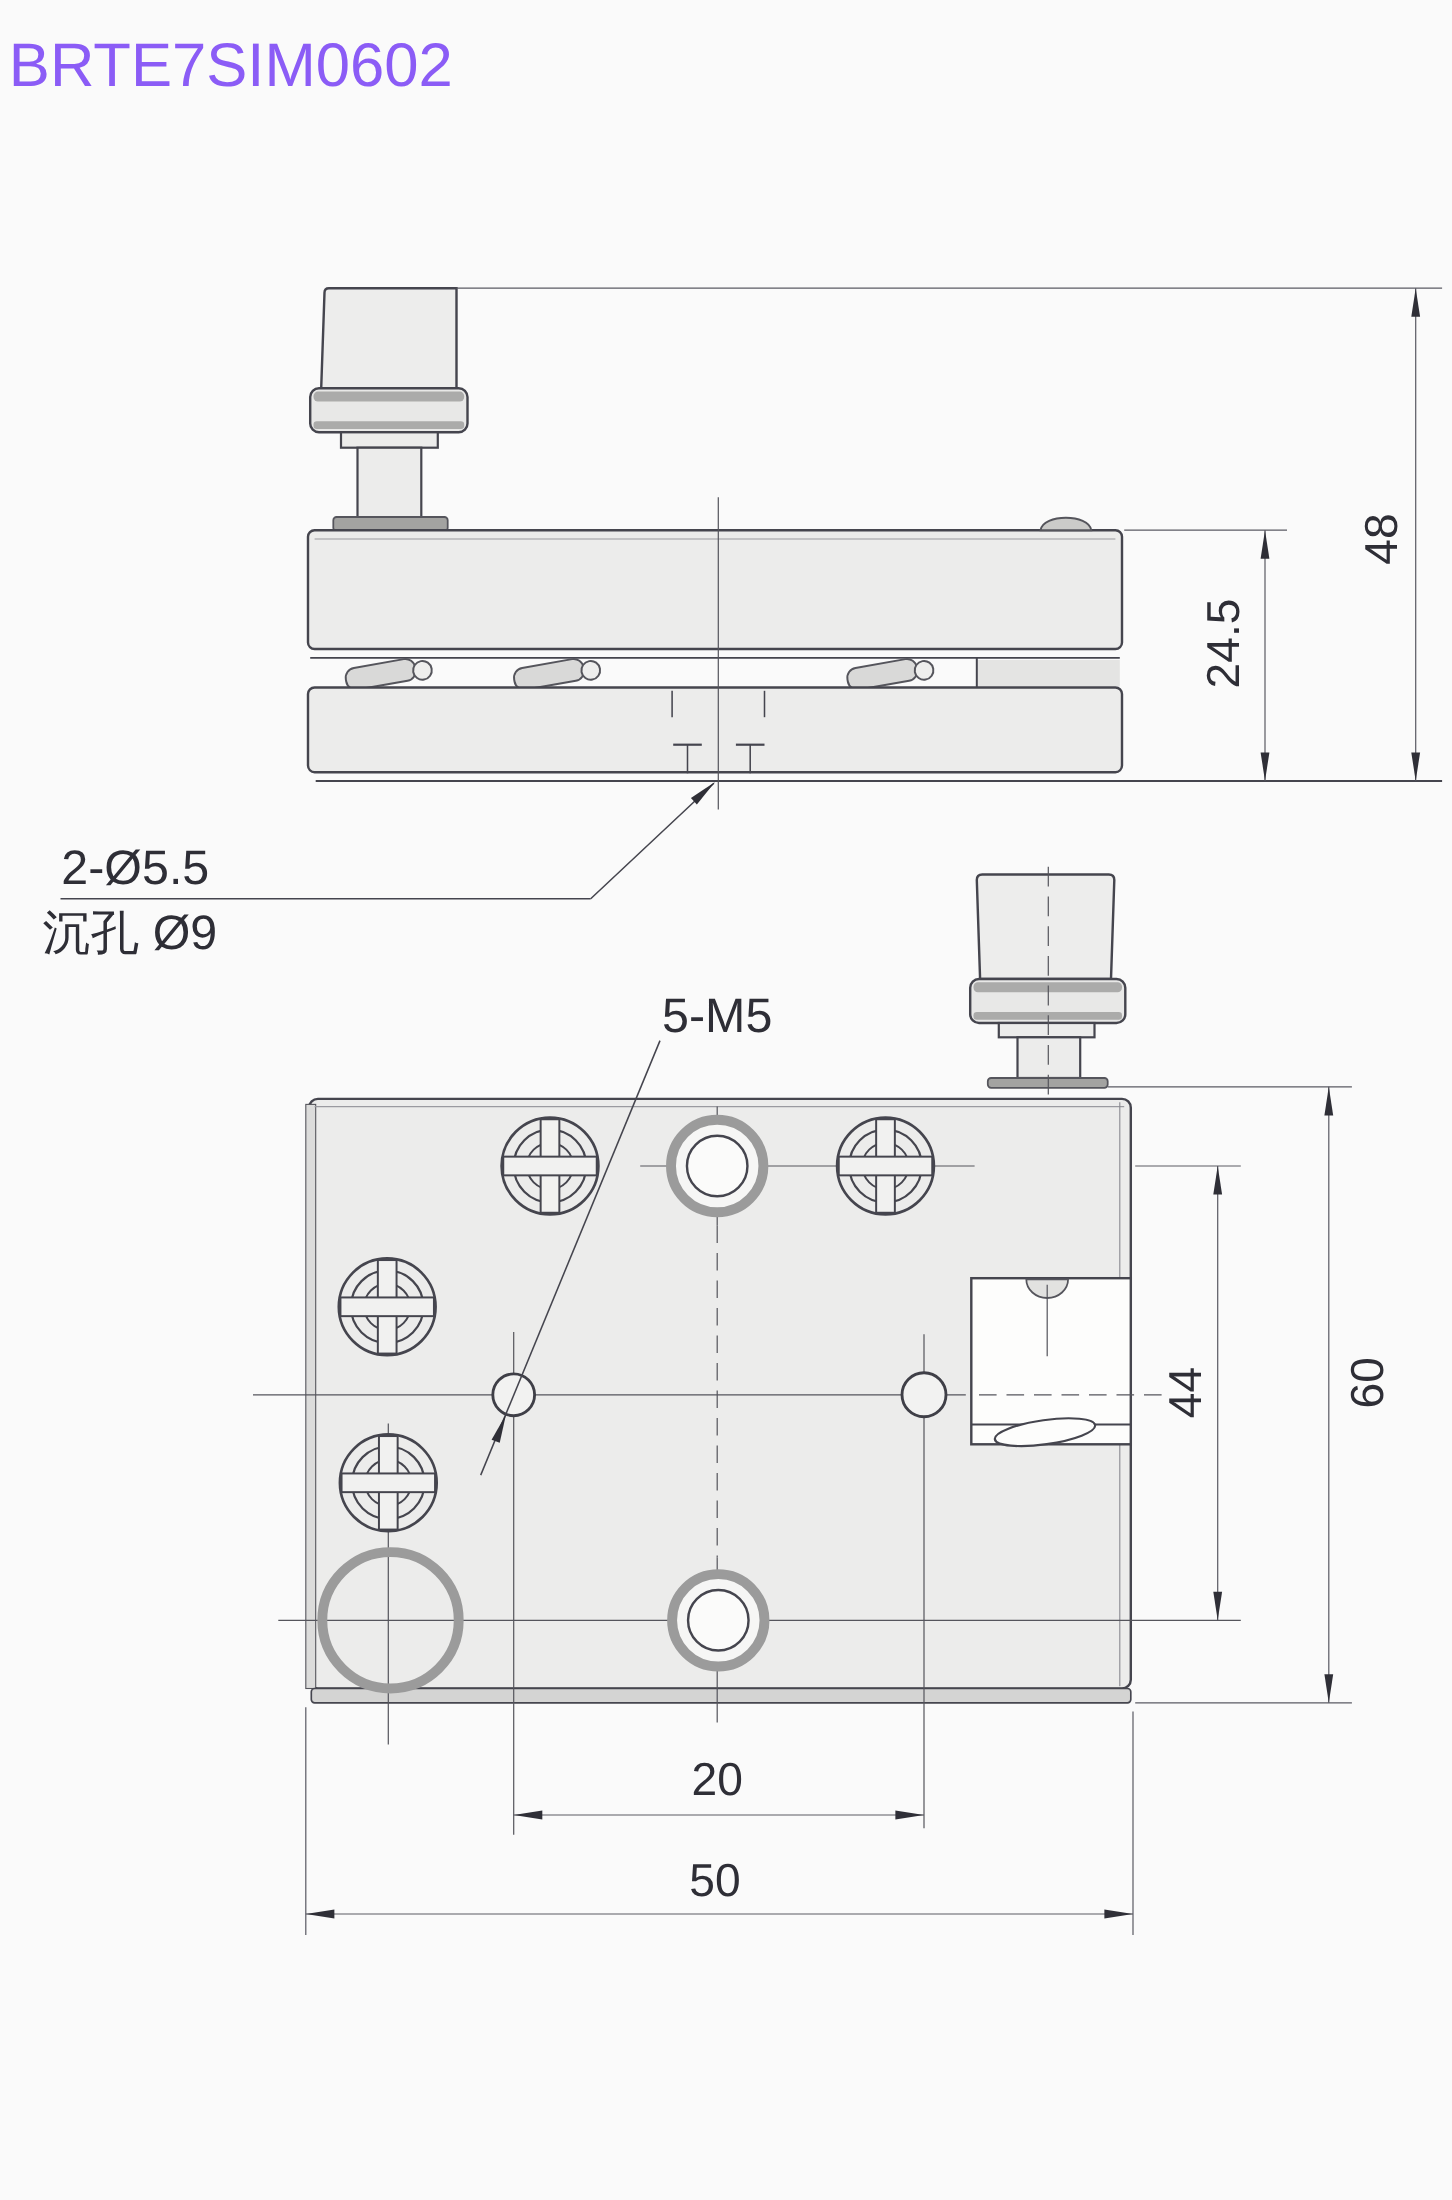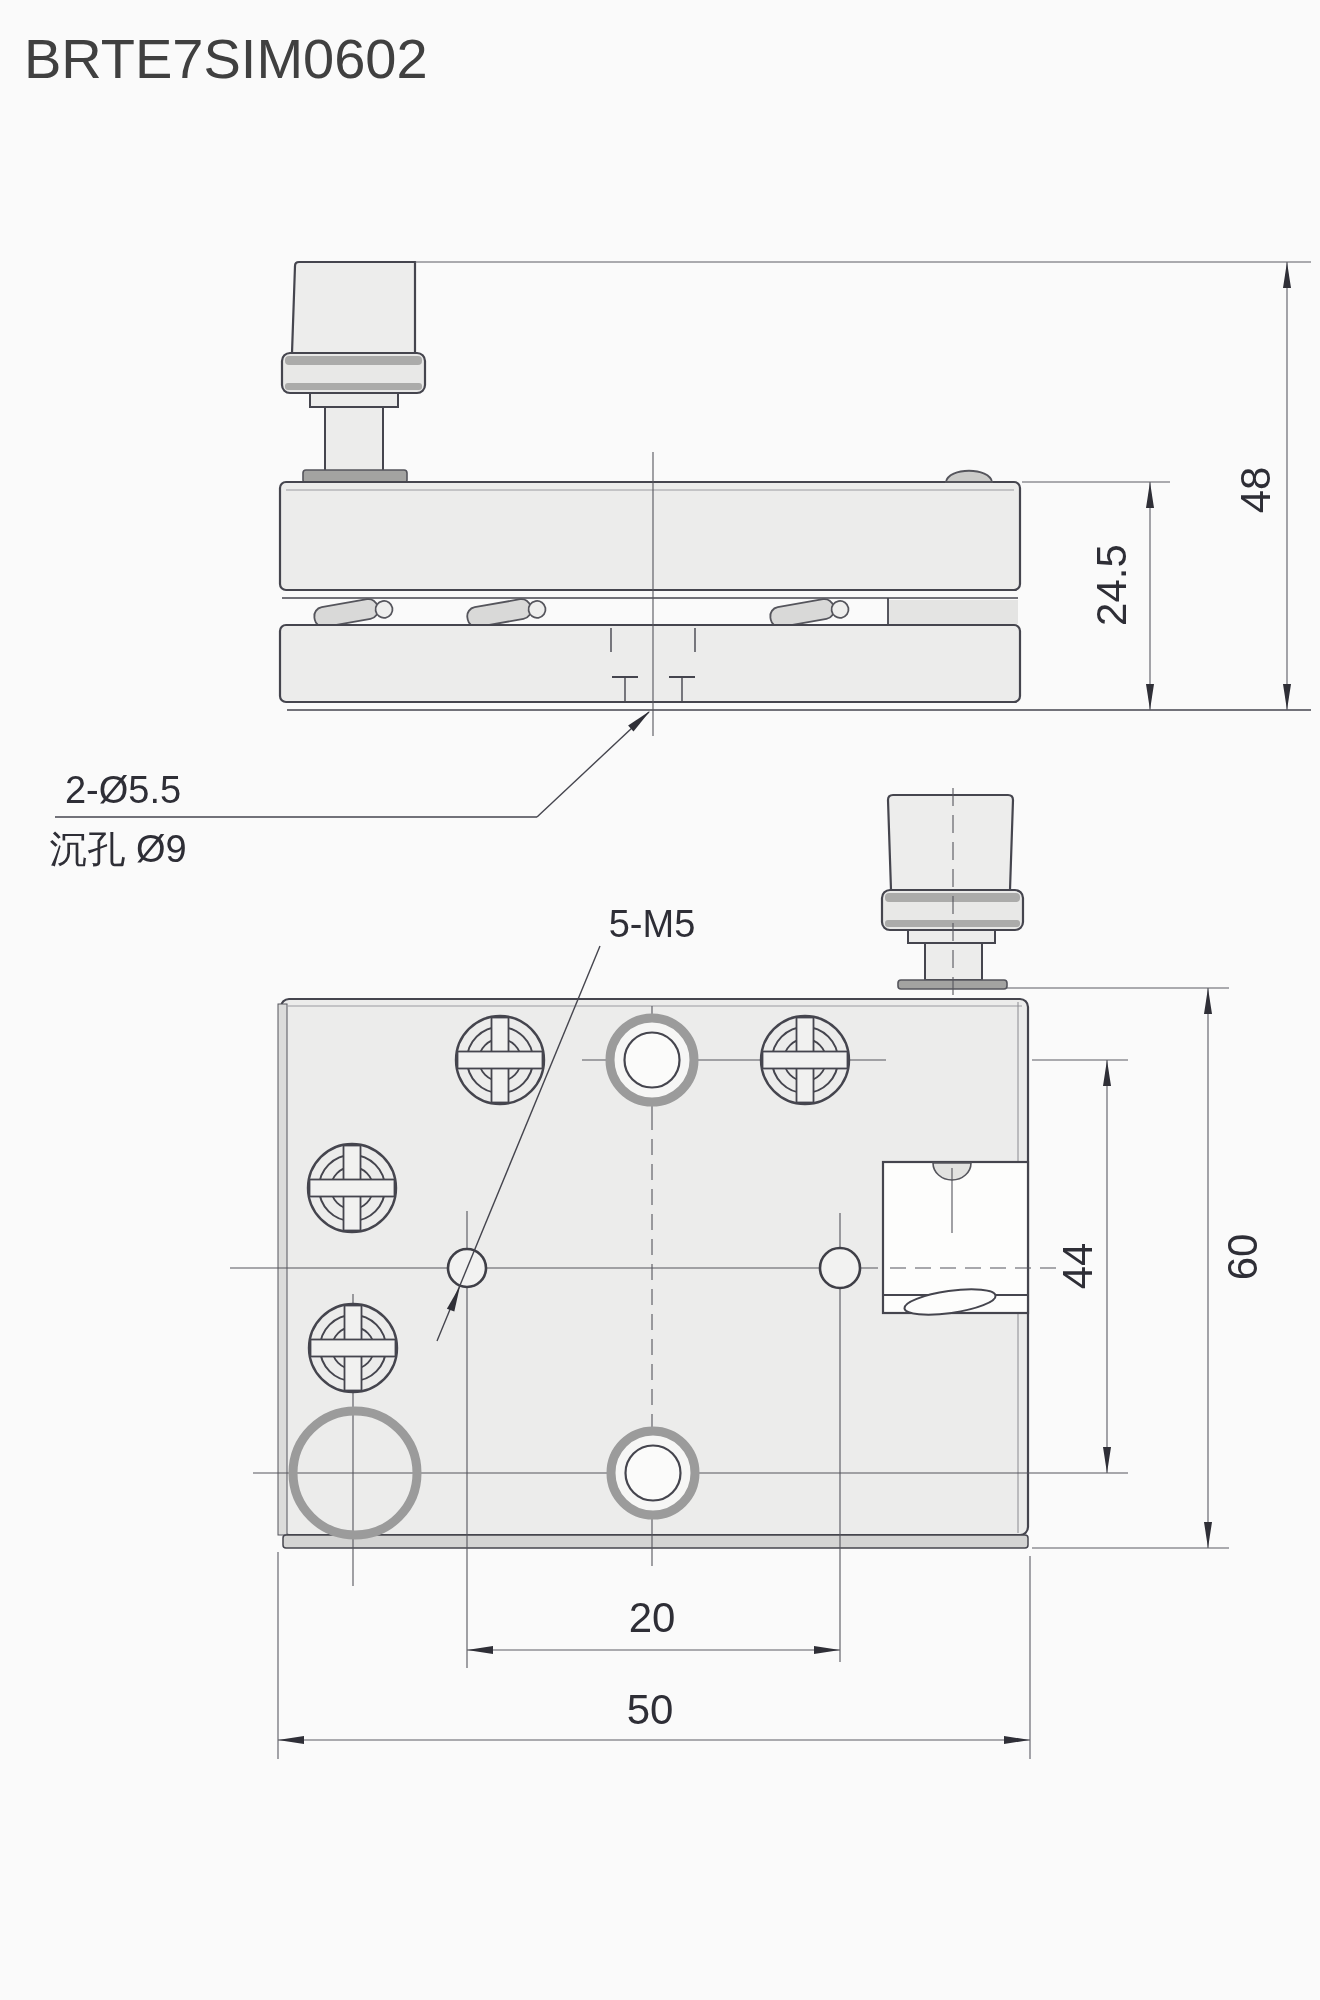--- a/index.html
+++ b/index.html
@@ -2,24 +2,24 @@
 <html><head>
 <meta charset="utf-8">
 <style>
   html,body{margin:0;padding:0;background:#ffffff;}
   #page{position:relative;width:1320px;height:2000px;background:#fafafa;overflow:hidden;
         font-family:"Liberation Sans", sans-serif;}
   #drawing{position:absolute;left:0;top:0;}
   .lbl{position:absolute;color:#2e2e36;white-space:nowrap;line-height:1;
        transform:translate(-50%,-50%);}
   .lbl.vert{transform:translate(-50%,-50%) rotate(-90deg);}
-  .title{position:absolute;left:24px;top:26px;font-size:56px;letter-spacing:0px;
-         color:#404040;font-weight:500;}
+  .title{position:absolute;left:8px;top:26px;font-size:56px;letter-spacing:0px;
+         color:#8b5cf6;font-weight:500;}
   .dim{font-size:42px;}
-  .callout{font-size:38px;}
+  .callout{font-size:44px;}
 </style>
 </head>
 <body>
 
 <div id="page">
 
   <svg id="drawing" width="1320" height="2000" viewBox="0 0 1320 2000">
     <defs>
       <g id="screw" stroke="#45454e">
         <circle r="33" fill="none" stroke-width="2"></circle>

